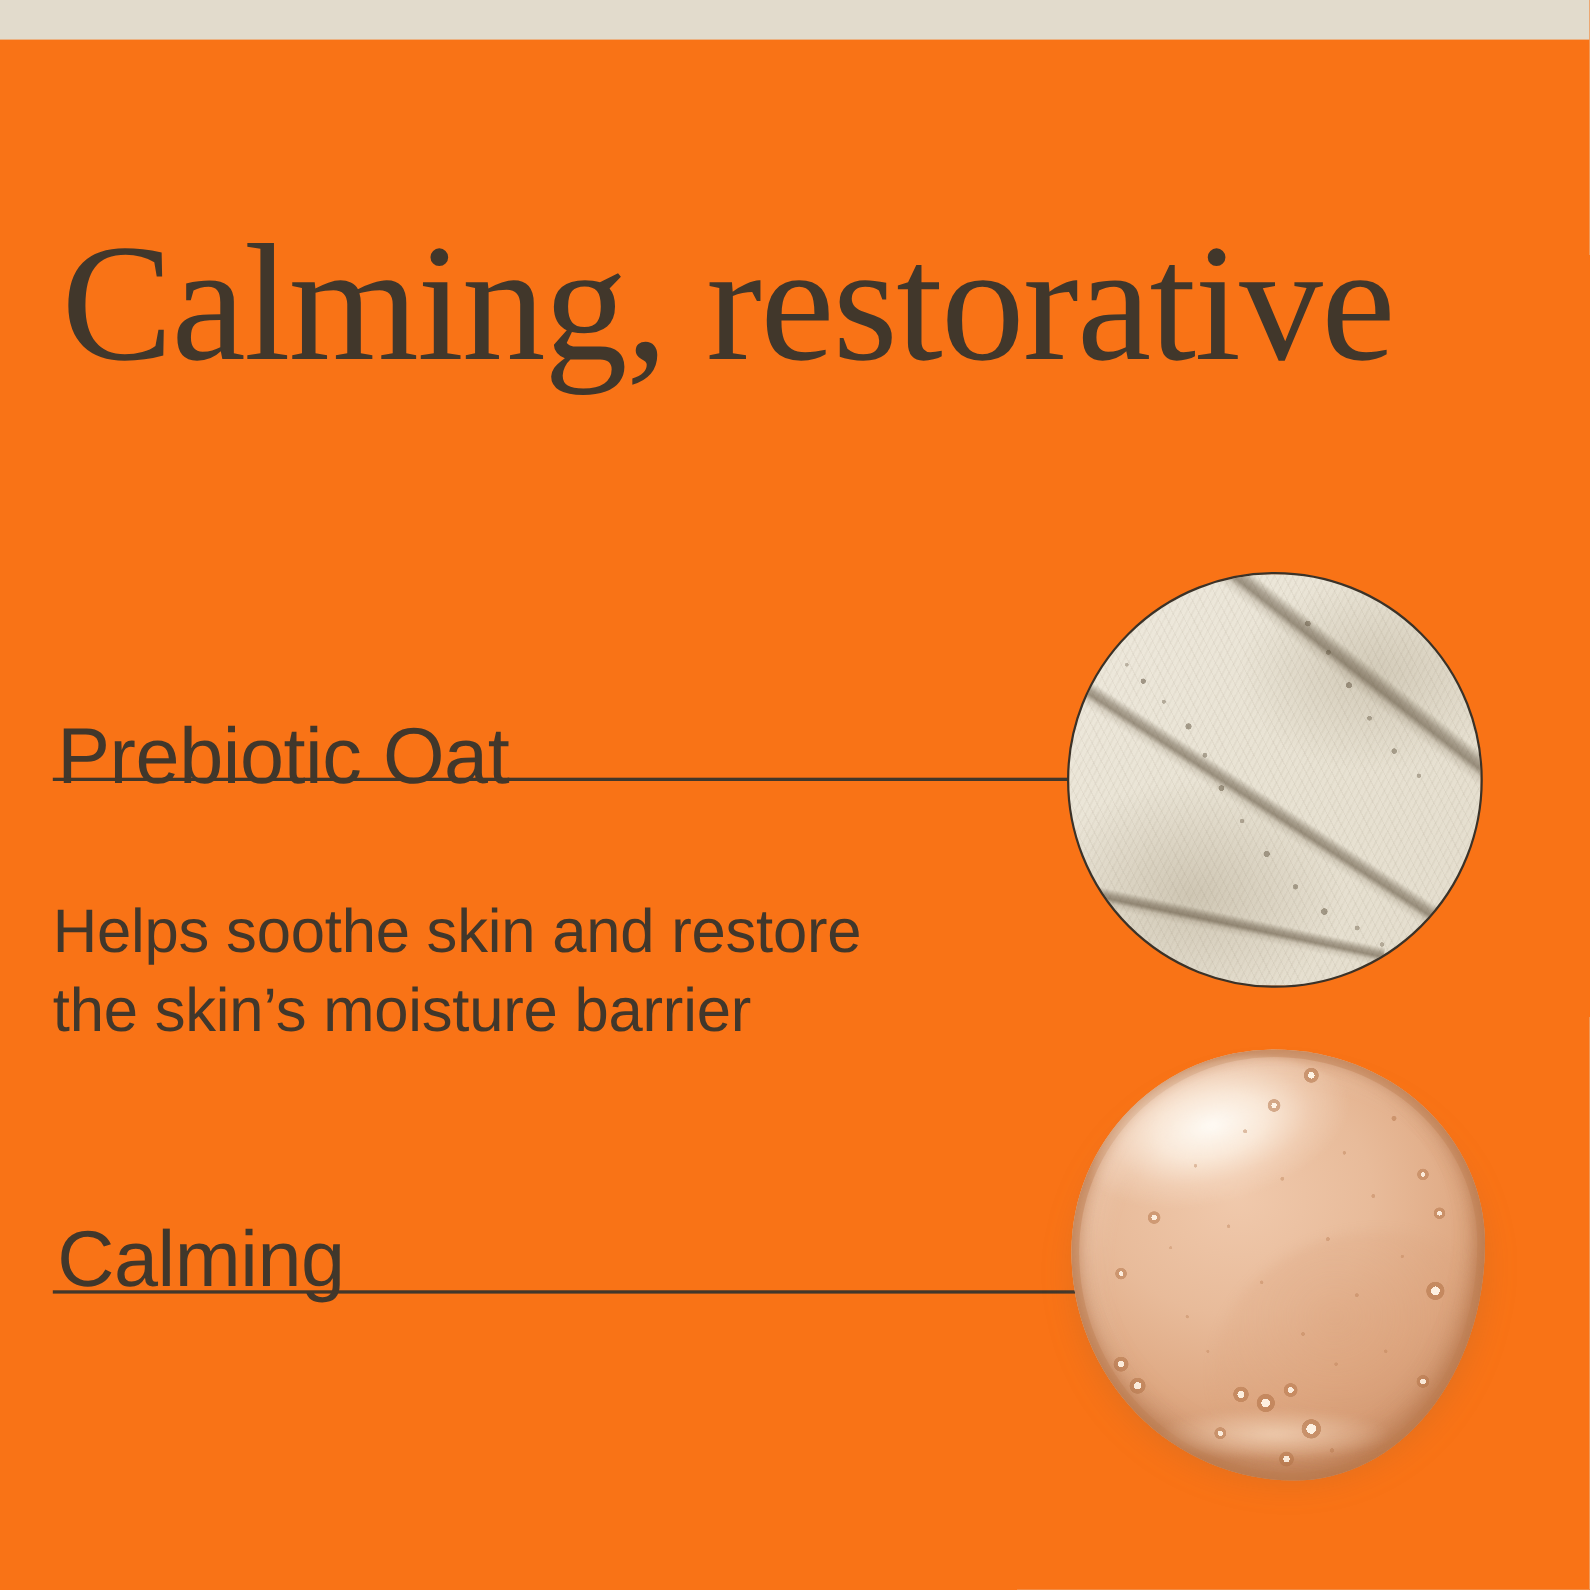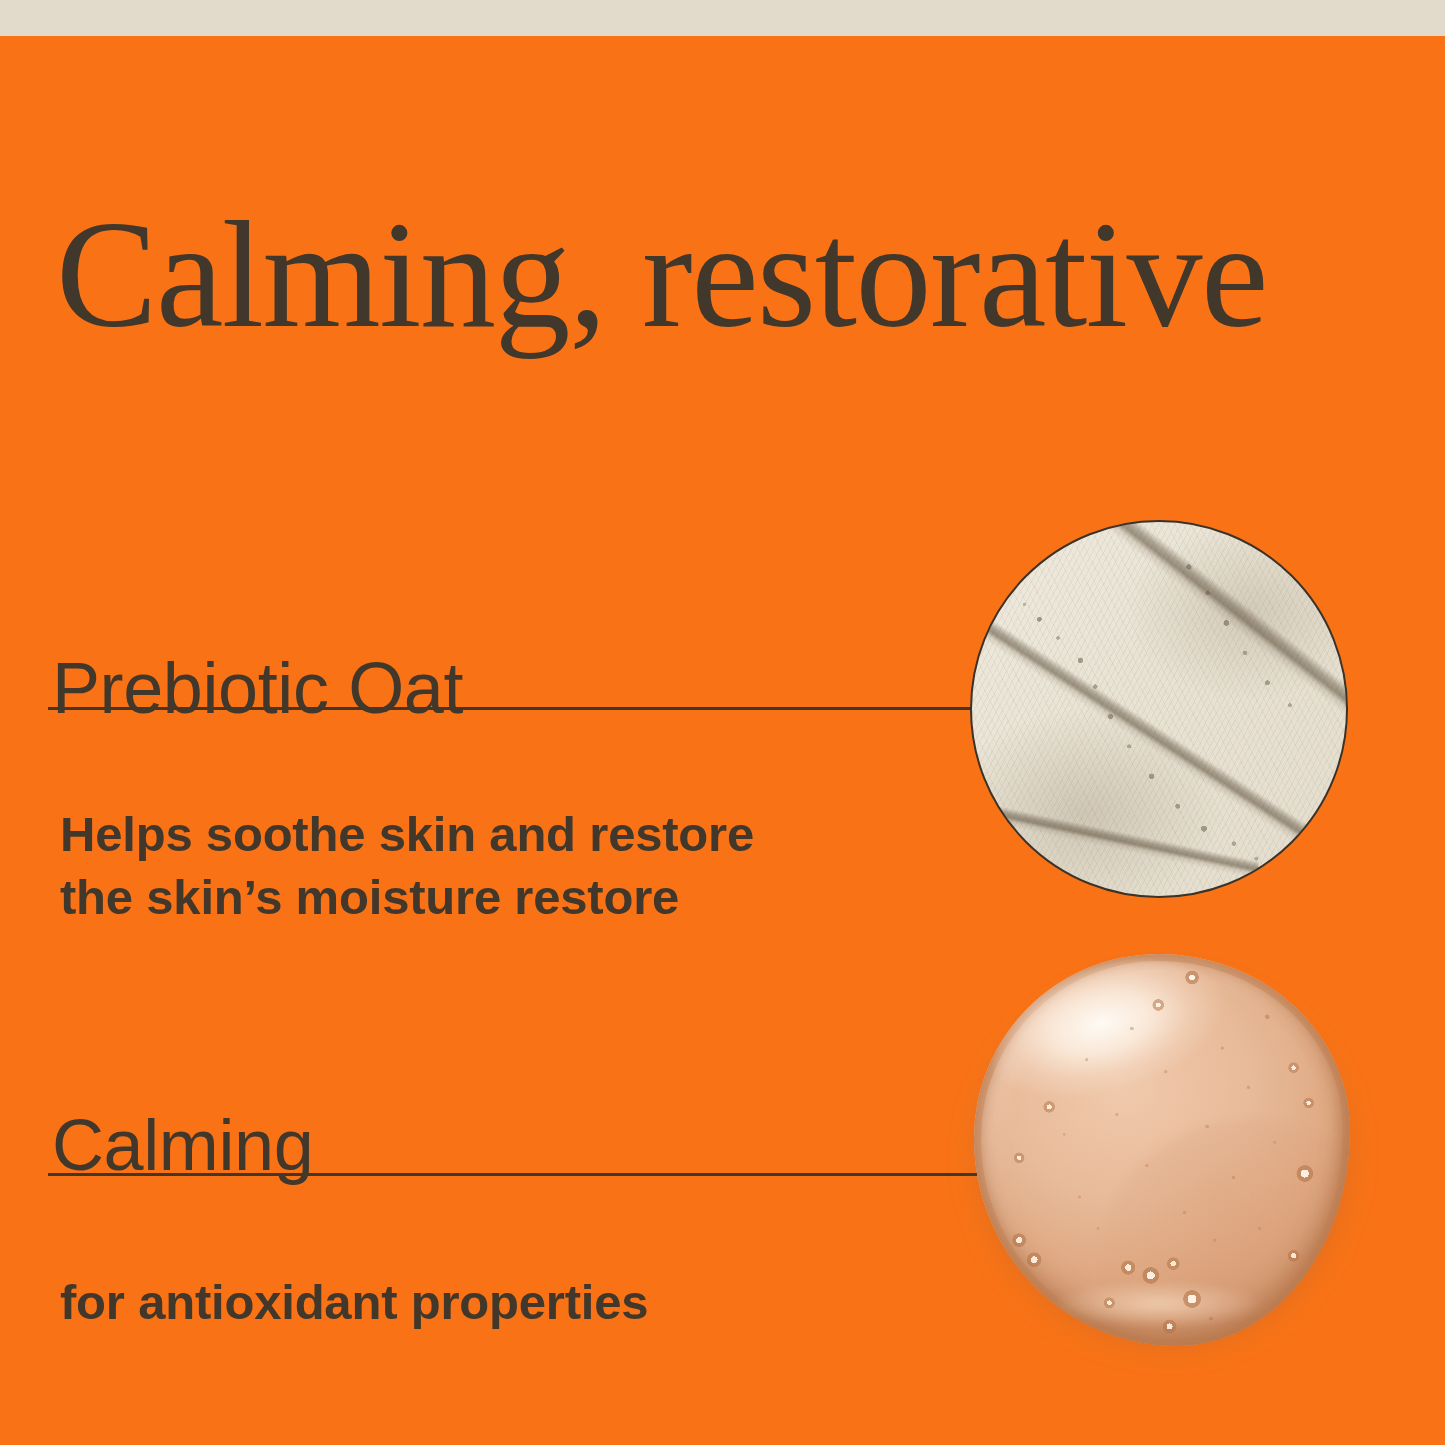--- a/index.html
+++ b/index.html
@@ -58,25 +58,25 @@
     white-space: pre;
   }
   .ing-rule {
     position: absolute;
     left: 48px;
     height: 0;
     border-top: 3px solid #41372b;
   }
   .ing-desc {
     position: absolute;
-    left: 60px;
-    font-size: 49px;
+    left: 48px;
+    font-size: 56px;
     line-height: 1.28;
     color: #41372b;
-    font-weight: 700;
+    font-weight: 400;
     letter-spacing: -0.2px;
   }
   .ing-desc .d-line {
     display: block;
     white-space: pre;
   }
 
   
   #ing-oat .ing-title { top: 556px; }
   #ing-oat .ing-rule  { top: 671px; width: 924px; }
@@ -291,37 +291,36 @@
 
   <h1 class="headline">
     <span class="hl-line">Calming, restorative</span>
   </h1>
 
   <section class="ingredient" id="ing-oat">
     <h2 class="ing-title">Prebiotic Oat</h2>
     <div class="ing-rule"></div>
     <p class="ing-desc">
       <span class="d-line">Helps soothe skin and restore</span>
-      <span class="d-line">the skin’s moisture restore</span>
+      <span class="d-line">the skin’s moisture barrier</span>
     </p>
   </section>
 
   <div class="oat-swatch">
     <div class="grainfield"></div>
     <div class="ridge ridge-a"></div>
     <div class="ridge ridge-b"></div>
     <div class="ridge ridge-c"></div>
     <div class="crumbs"></div>
   </div>
 
   <section class="ingredient" id="ing-feverfew">
     <h2 class="ing-title">Calming</h2>
     <div class="ing-rule"></div>
     <p class="ing-desc">
-      <span class="d-line">for antioxidant properties</span>
     </p>
   </section>
 
   <div class="gel-swatch">
     <div class="gel-shadow"></div>
     <div class="gel-body">
       <div class="gel-rim"></div>
       <div class="gel-lobe"></div>
       <div class="gel-highlight"></div>
       <div class="gel-underglow"></div>

